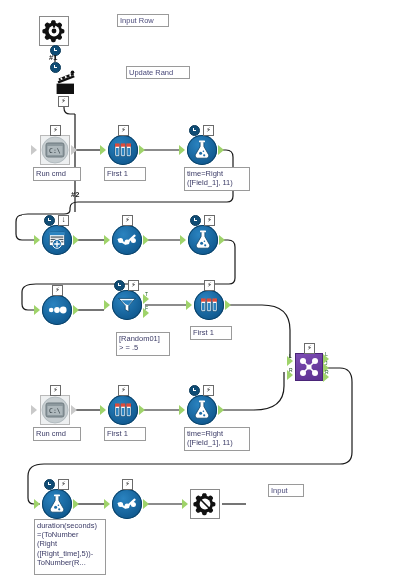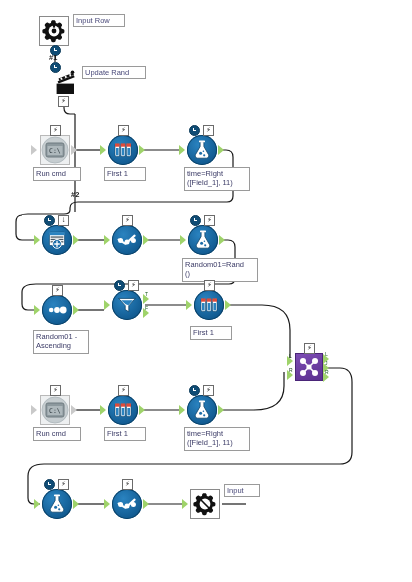--- a/index.html
+++ b/index.html
@@ -65,21 +65,21 @@
     text-align:center;color:#1a1a1a;
   }
 
   
   .anno{
     position:absolute;background:#ffffff;border:1px solid #9a9a9a;
     color:#3b3b66;font-size:7.5px;line-height:9.2px;
     padding:1px 2px;box-sizing:border-box;white-space:pre-line;
     font-family:"Liberation Sans","DejaVu Sans",sans-serif;
   }
-  .anno.callout{color:#4a4a7a;}
+  .anno.callout{color:#4a4a7a;margin-left:44px;}
 
   .wirelabel{position:absolute;font-size:7.5px;color:#1b1b1b;font-weight:bold;}
 
   svg{display:block;}
 </style>
 </head>
 <body>
 
 <div id="canvas">
 
@@ -256,53 +256,51 @@
         <rect x="12" y="5.6" width="6" height="1.7" rx=".6" fill="#ffffff"></rect>
         <circle cx="13.6" cy="18.3" r="1.5" fill="#1b6ca8"></circle>
         <circle cx="17.2" cy="20.3" r="1.1" fill="#1b6ca8"></circle>
         <circle cx="16.4" cy="16.2" r=".8" fill="#1b6ca8"></circle>
       </svg>
     </div>
     <span class="badge clock" style="left:2px;top:-10px;"></span>
     <span class="badge lightning" style="left:16px;top:-10px;"></span>
     <span class="anchor out" style="left:31px;top:10px;"></span>
   </div>
-  <div class="anno" style="left:182px;top:258px;width:76px;height:24px;">Random01=Rand
-()</div>
 
   <div class="node" style="left:42px;top:295px;">
     <span class="anchor in" style="left:-8px;top:10px;"></span>
     <div class="circ">
       <svg width="30" height="30" viewBox="0 0 30 30">
         <circle cx="9.2" cy="15" r="2.3" fill="#ffffff"></circle>
         <circle cx="15.0" cy="15" r="2.9" fill="#ffffff"></circle>
         <circle cx="21.2" cy="15" r="3.4" fill="#ffffff"></circle>
       </svg>
     </div>
     <span class="badge lightning" style="left:10px;top:-10px;"></span>
     <span class="anchor out" style="left:31px;top:10px;"></span>
   </div>
-  <div class="anno" style="left:33px;top:330px;width:56px;height:24px;">Random01 -
-Ascending</div>
 
   <div class="node" style="left:112px;top:290px;">
     <span class="anchor in" style="left:-8px;top:10px;"></span>
     <div class="circ">
       <svg width="30" height="30" viewBox="0 0 30 30">
         <path d="M6.6 8.4h16.8l-6.6 7.3v6.1l-3.6-2.2v-3.9z" fill="#ffffff" stroke="#0b4268" stroke-width=".8"></path>
         <path d="M9.0 10.2h12l-4.6 5.1 -2.8-1.0z" fill="#2a83c0"></path>
       </svg>
     </div>
     <span class="badge clock" style="left:2px;top:-10px;"></span>
     <span class="badge lightning" style="left:16px;top:-10px;"></span>
     <span class="anchor out" style="left:31px;top:4px;"></span>
     <span class="anchor-lbl" style="left:33px;top:2px;">T</span>
     <span class="anchor out" style="left:31px;top:18px;"></span>
     <span class="anchor-lbl" style="left:33px;top:16px;">F</span>
   </div>
+  <div class="anno" style="left:116px;top:332px;width:54px;height:24px;">[Random01]
+&gt; = .5</div>
 
   <div class="node" style="left:194px;top:290px;">
     <span class="anchor in" style="left:-8px;top:10px;"></span>
     <div class="circ">
       <svg width="30" height="30" viewBox="0 0 30 30">
         <rect x="7" y="8.5" width="4.6" height="13" rx="1.4" fill="#ffffff" stroke="#0b4268" stroke-width=".6"></rect>
         <rect x="12.7" y="8.5" width="4.6" height="13" rx="1.4" fill="#ffffff" stroke="#0b4268" stroke-width=".6"></rect>
         <rect x="18.4" y="8.5" width="4.6" height="13" rx="1.4" fill="#ffffff" stroke="#0b4268" stroke-width=".6"></rect>
         <rect x="7" y="8.5" width="4.6" height="3.2" fill="#e04b3a"></rect>
         <rect x="12.7" y="8.5" width="4.6" height="3.2" fill="#e04b3a"></rect>
@@ -407,20 +405,25 @@
         <rect x="12" y="5.6" width="6" height="1.7" rx=".6" fill="#ffffff"></rect>
         <circle cx="13.6" cy="18.3" r="1.5" fill="#1b6ca8"></circle>
         <circle cx="17.2" cy="20.3" r="1.1" fill="#1b6ca8"></circle>
         <circle cx="16.4" cy="16.2" r=".8" fill="#1b6ca8"></circle>
       </svg>
     </div>
     <span class="badge clock" style="left:2px;top:-10px;"></span>
     <span class="badge lightning" style="left:16px;top:-10px;"></span>
     <span class="anchor out" style="left:31px;top:10px;"></span>
   </div>
+  <div class="anno" style="left:34px;top:519px;width:72px;height:56px;">duration(seconds)
+=(ToNumber
+(Right
+([Right_time],5))-
+ToNumber(R...</div>
 
   <div class="node" style="left:112px;top:489px;">
     <span class="anchor in" style="left:-8px;top:10px;"></span>
     <div class="circ">
       <svg width="30" height="30" viewBox="0 0 30 30">
         <circle cx="8.6" cy="15.6" r="2.5" fill="#ffffff"></circle>
         <circle cx="15" cy="17.0" r="2.5" fill="#ffffff"></circle>
         <circle cx="21.4" cy="15.6" r="2.5" fill="#ffffff"></circle>
         <path d="M6.6 14.6 L13.6 18.8 L22.6 10.6" stroke="#ffffff" stroke-width="2.1" fill="none" stroke-linecap="round" stroke-linejoin="round"></path>
       </svg>

